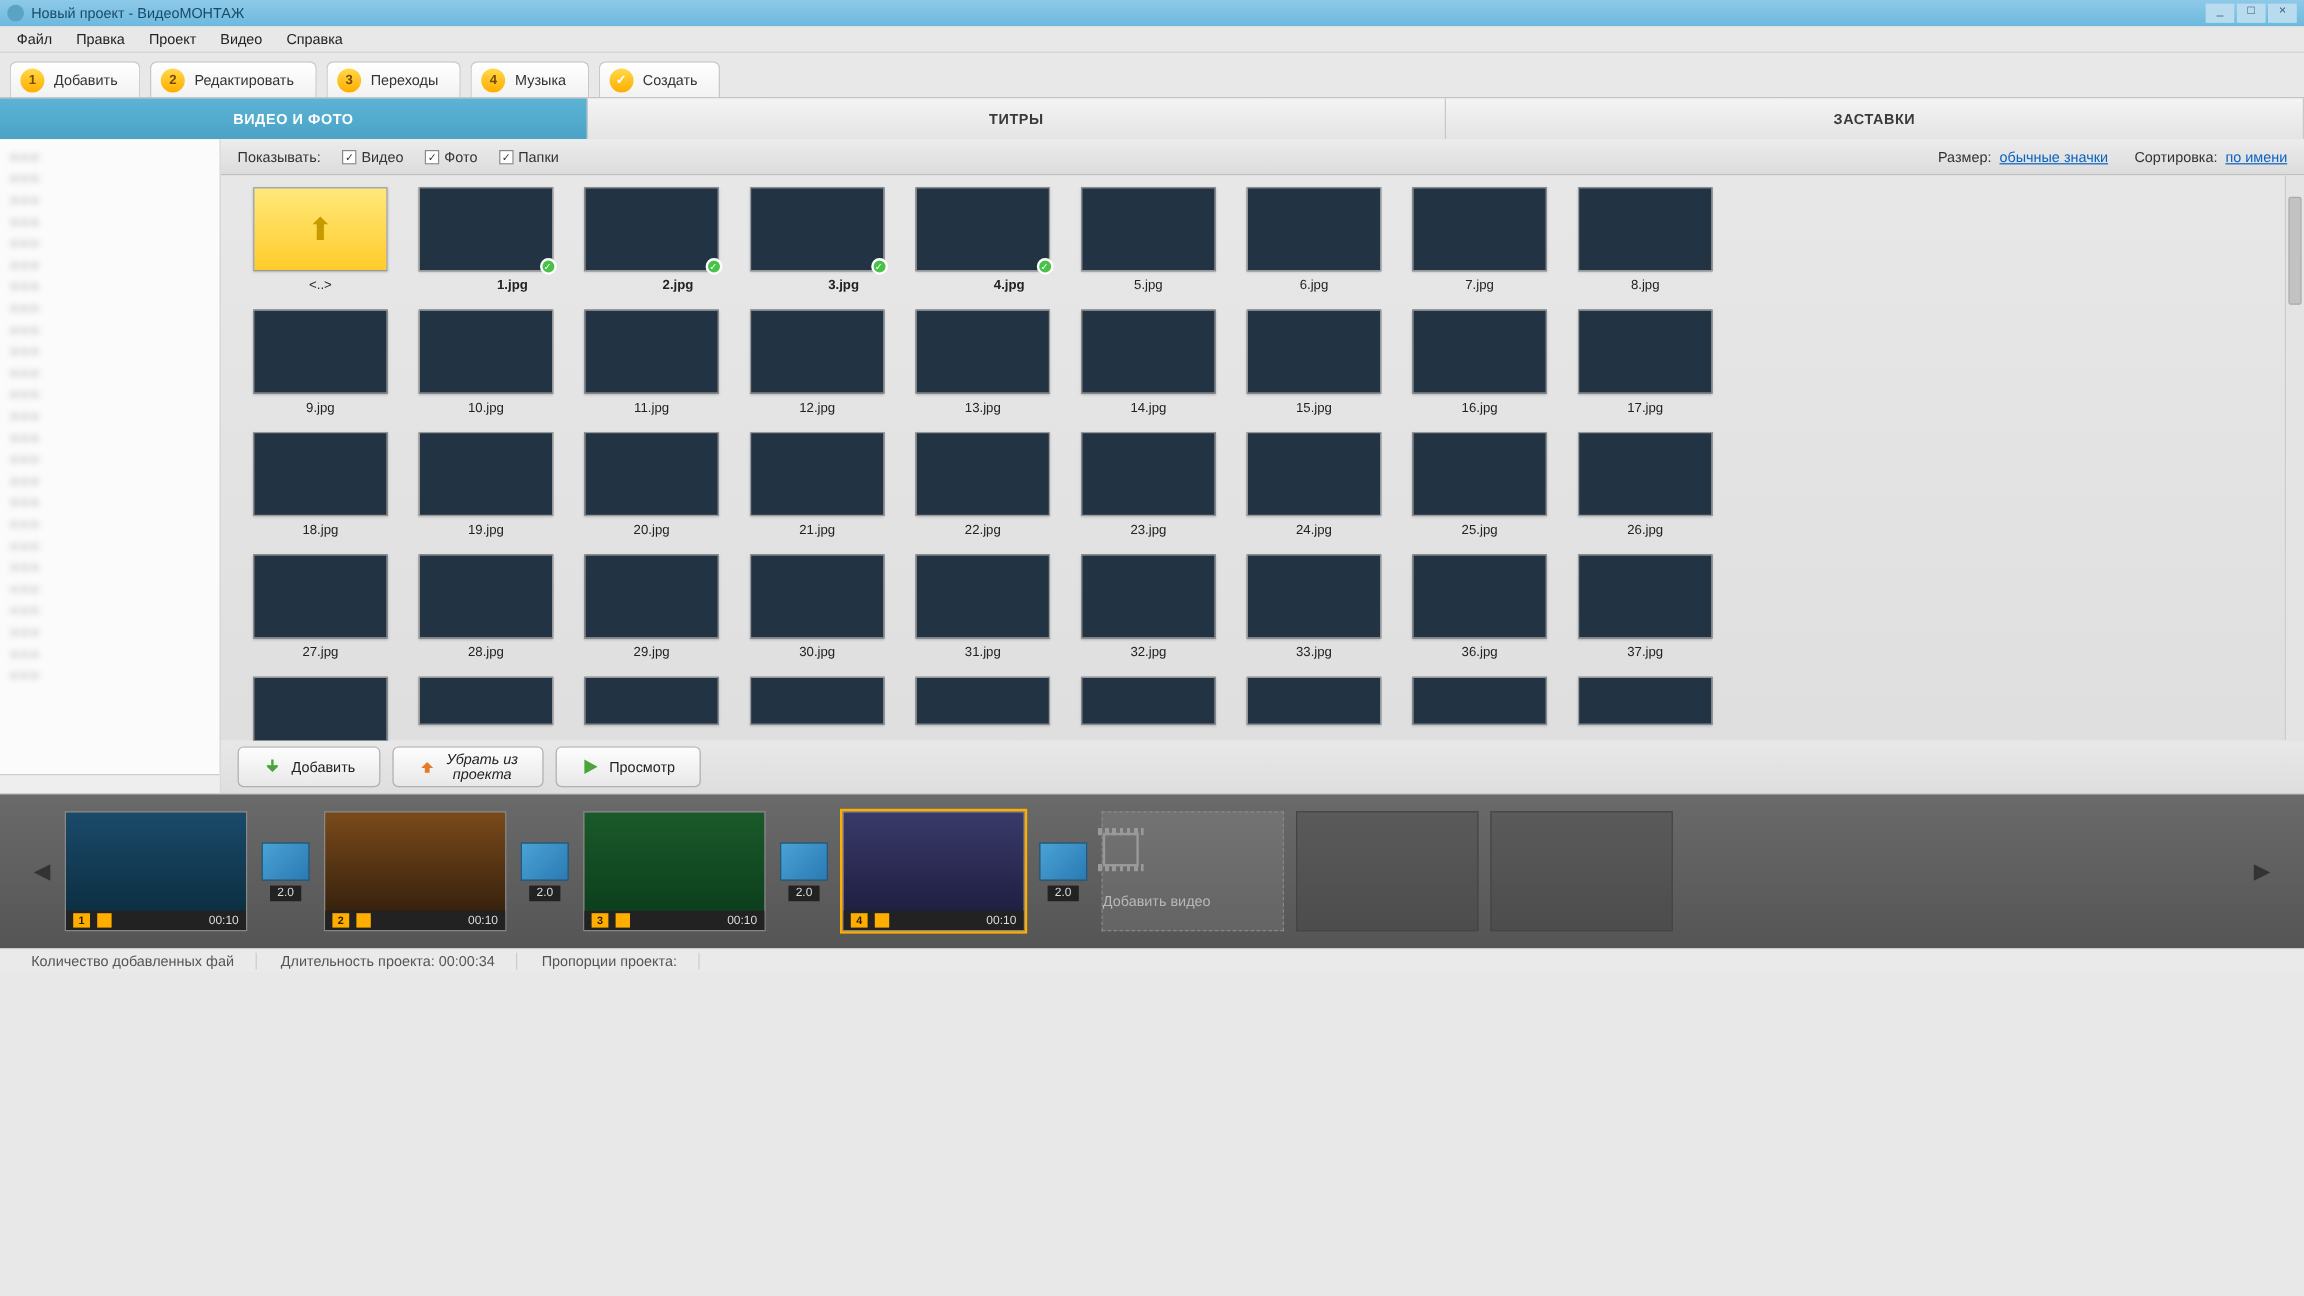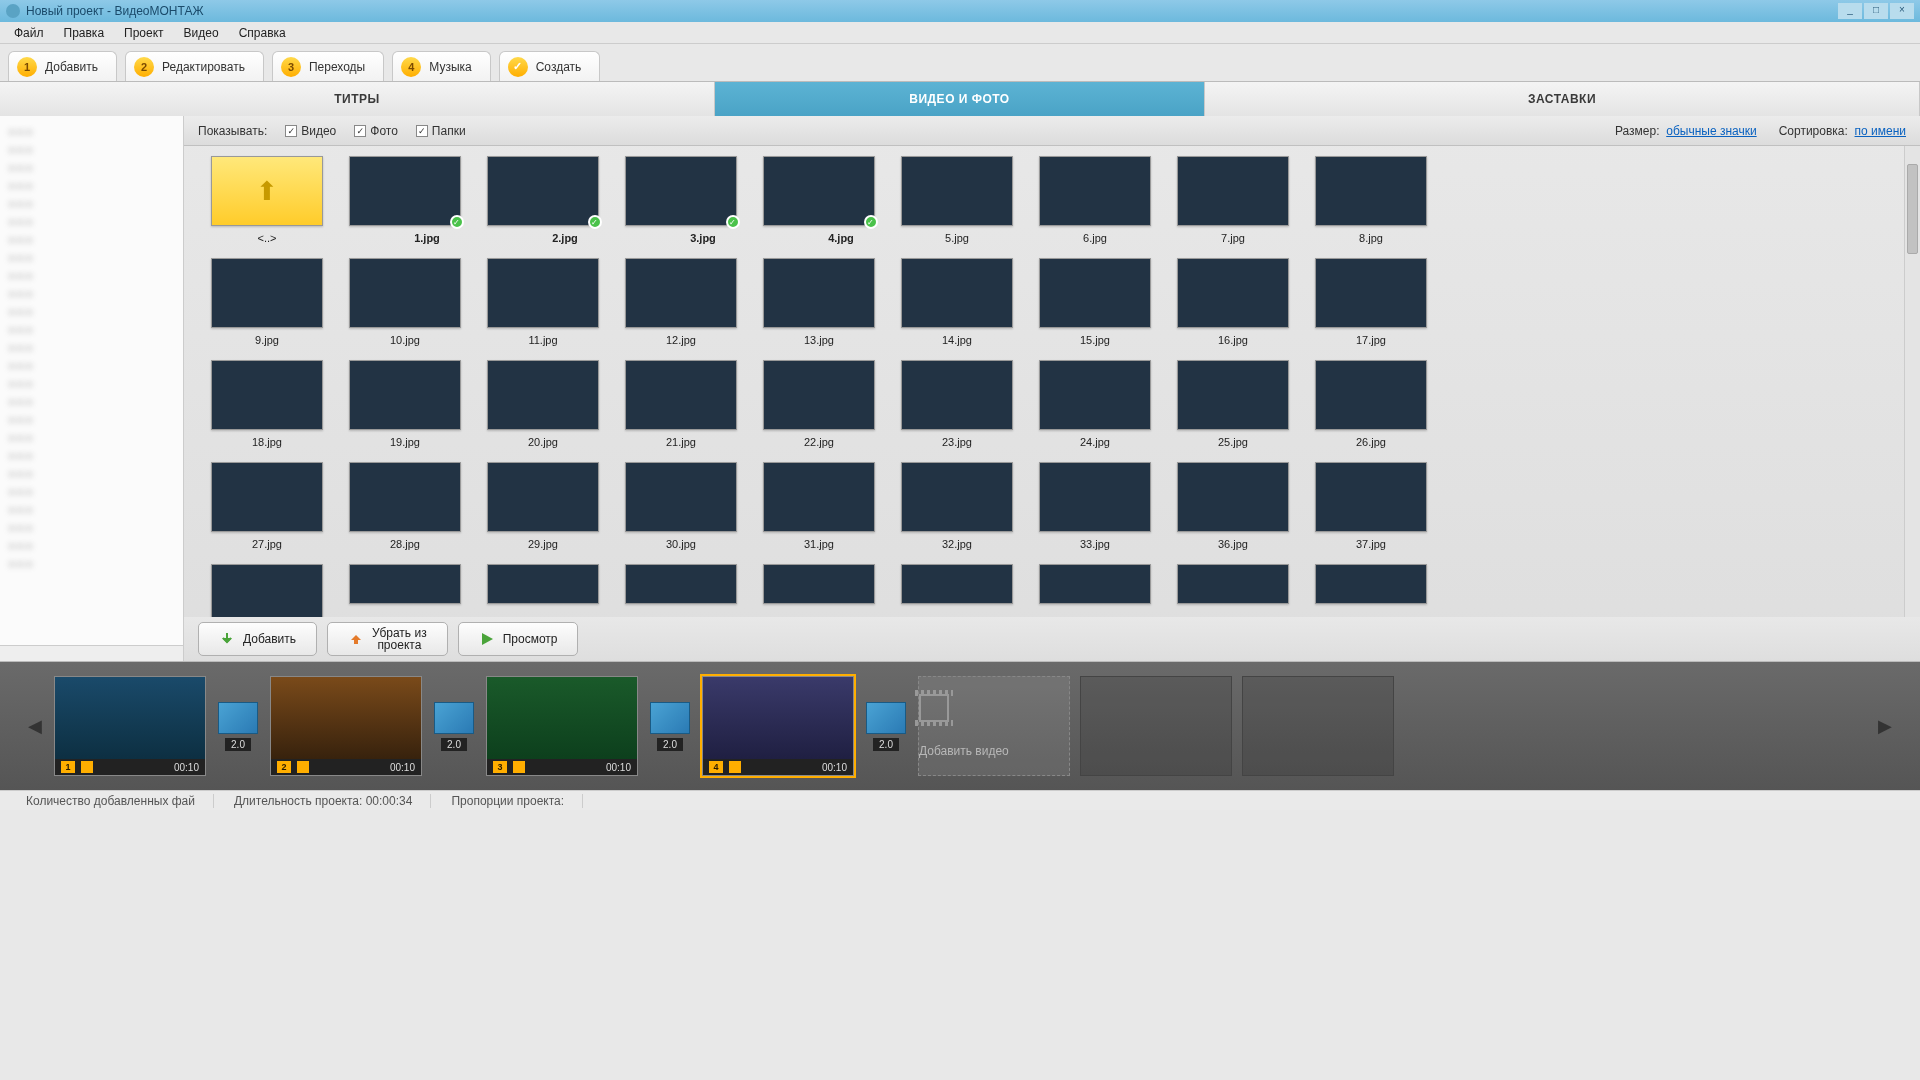--- a/index.html
+++ b/index.html
@@ -54,21 +54,21 @@
 .thumb .lbl.bold { font-weight:bold;margin-left:44px; }
 .thumb .badge { position:absolute; right:-4px; bottom:-4px; width:14px; height:14px; border-radius:50%; background:#4ac24a; border:2px solid #fff; }
 .thumb .badge::before { content:'✓'; color:#fff; font-size:8px; position:relative; top:-3px; left:1px; }
 .thumbs .vscroll { position:absolute; top:0; right:0; width:16px; bottom:0; background:#e4e4e4; border-left:1px solid #ccc; }
 .thumbs .vscroll .handle { margin:18px 2px; height:90px; background:#c2c2c2; border:1px solid #aaa; border-radius:2px; }
 
 
 .actions { height:44px; display:flex; align-items:center; gap:10px; padding:0 14px; background:linear-gradient(#e8e8e8,#dedede); }
 .btn { height:34px; padding:0 20px; display:flex; align-items:center; gap:8px; background:linear-gradient(#fdfdfd,#e8e8e8); border:1px solid #b0b0b0; border-radius:5px; cursor:default; color:#222; font-size:12px; }
 .btn .ico { width:16px; height:16px; }
-.btn.twoline { line-height:12px; text-align:center; }
+.btn.twoline { line-height:12px; text-align:center;font-style:italic; }
 
 
 .timeline { height:128px; background:linear-gradient(#6a6a6a,#555); display:flex; align-items:center; padding:0 26px; gap:10px; overflow:hidden; }
 .tlnav { width:18px; height:100px; display:flex; align-items:center; justify-content:center; color:#333; font-size:18px; }
 .clip { position:relative; width:152px; height:100px; border:1px solid #888; background:#223344; }
 .clip.sel { outline:2px solid #ffae00; }
 .clip .bar { position:absolute; left:0; right:0; bottom:0; height:16px; background:#222; display:flex; align-items:center; padding:0 6px; gap:6px; }
 .clip .bar .n { width:14px; height:12px; background:#ffae00; color:#2a1a00; font-size:9px; font-weight:bold; display:flex; align-items:center; justify-content:center; }
 .clip .bar .edit { width:12px; height:12px; background:#ffae00; }
 .clip .bar .dur { margin-left:auto; color:#ddd; font-size:10px; }
@@ -129,22 +129,22 @@
       <span class="num">4</span>
       <span>Музыка</span>
     </div>
   <div class="steptab">
       <span class="num check">✓</span>
       <span>Создать</span>
     </div>
 </div>
 
 <div class="contenttabs">
+  <div class="ctab active" style="flex:0 0 490px">ВИДЕО И ФОТО</div>
   <div class="ctab inactive">ТИТРЫ</div>
-  <div class="ctab active" style="flex:0 0 490px">ВИДЕО И ФОТО</div>
   <div class="ctab inactive">ЗАСТАВКИ</div>
 </div>
 
 <div class="mainarea">
   <div class="tree">
     <div class="blur">▸ ▸ ▸<br>▸ ▸ ▸<br>▸ ▸ ▸<br>▸ ▸ ▸<br>▸ ▸ ▸<br>▸ ▸ ▸<br>▸ ▸ ▸<br>▸ ▸ ▸<br>▸ ▸ ▸<br>▸ ▸ ▸<br>▸ ▸ ▸<br>▸ ▸ ▸<br>▸ ▸ ▸<br>▸ ▸ ▸<br>▸ ▸ ▸<br>▸ ▸ ▸<br>▸ ▸ ▸<br>▸ ▸ ▸<br>▸ ▸ ▸<br>▸ ▸ ▸<br>▸ ▸ ▸<br>▸ ▸ ▸<br>▸ ▸ ▸<br>▸ ▸ ▸<br>▸ ▸ ▸</div>
     <div class="hscroll"></div>
   </div>
 
   <div class="browser">

